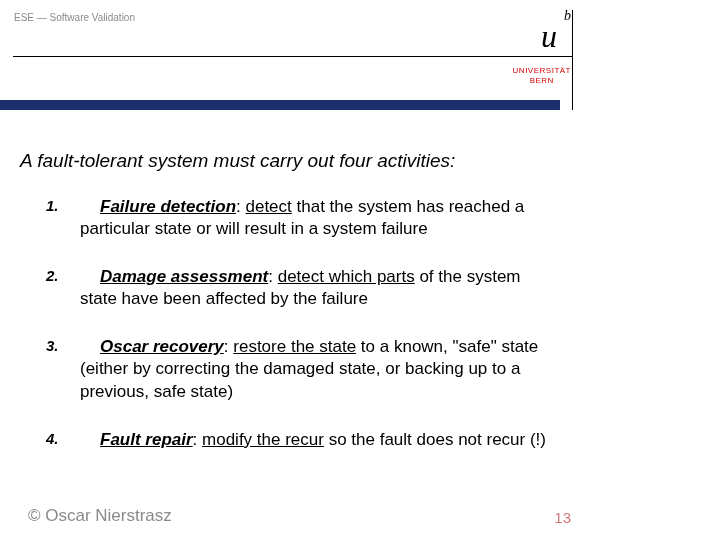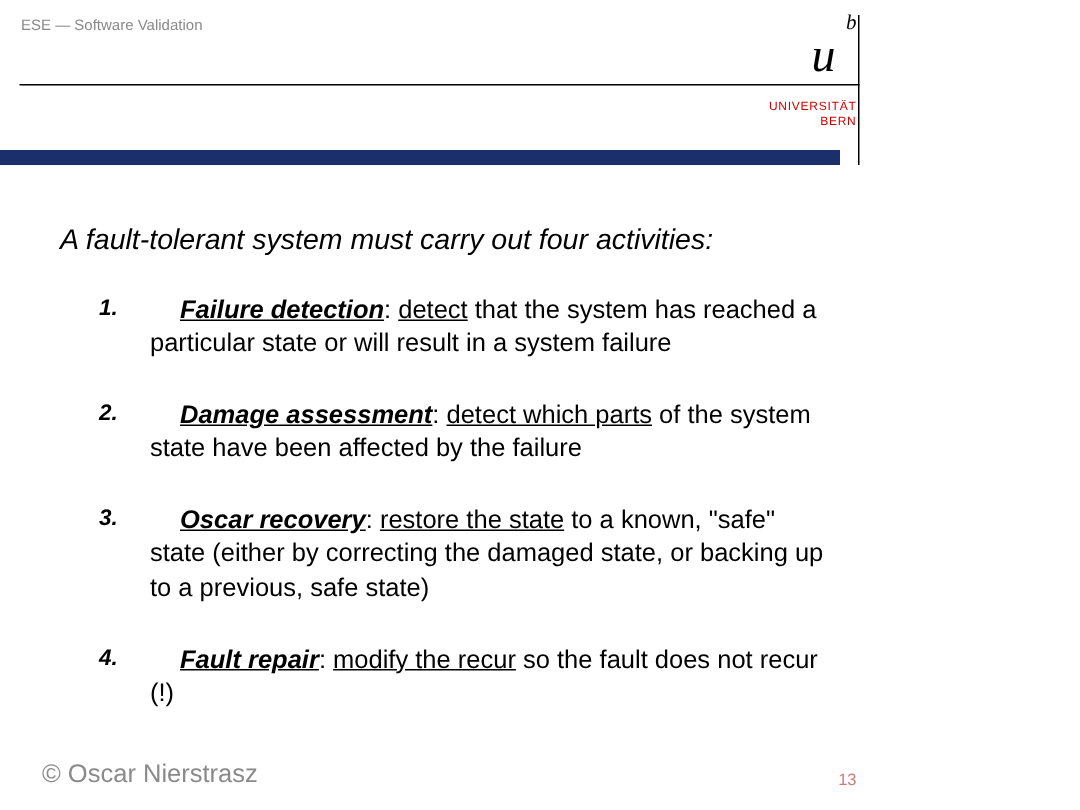--- a/index.html
+++ b/index.html
@@ -9,33 +9,33 @@
   .header-area { position: relative; height: 110px; }
   .course-tag { position: absolute; top: 12px; left: 14px; font-size: 10px; color: #8a8a8a; }
   .title { position: absolute; top: 50px; left: 38px; font-size: 27px; font-weight: bold; color: #1a2f6b; }
   .title-bar { position: absolute; top: 100px; left: 0; width: 560px; height: 10px; background: #1a2f6b; }
 
   .logo-block { position: absolute; top: 0; right: 0; width: 120px; height: 120px; }
   .logo-b-sup { position: absolute; top: 8px; right: 22px; font-family: Georgia, 'Times New Roman', serif; font-style: italic; font-size: 14px; color: #000; }
   .logo-u { position: absolute; top: 18px; right: 36px; font-family: Georgia, 'Times New Roman', serif; font-style: italic; font-size: 32px; color: #000; }
   .logo-line-v { position: absolute; top: 10px; right: 20px; width: 0; height: 100px; border-right: 1px solid #000; }
   .logo-line-h { position: absolute; top: 56px; right: 20px; width: 560px; height: 0; border-top: 1px solid #000; }
-  .logo-uni { position: absolute; top: 66px; right: 22px; font-size: 8px; letter-spacing: 0.5px; color: #d40000; text-align: right; line-height: 1.3; }
+  .logo-uni { position: absolute; top: 66px; right: 22px; font-size: 8px; letter-spacing: 0.5px; color: #d40000; text-align: center; line-height: 1.3; }
 
-  .body { position: absolute; top: 150px; left: 40px; right: 40px; }
+  .body { position: absolute; top: 150px; left: 20px; right: 40px; }
   .lead { font-style: italic; font-size: 19px; color: #000; margin-bottom: 24px; }
   .items { margin-left: 26px; }
   .item { display: flex; margin-bottom: 26px; }
   .num { width: 34px; flex: 0 0 34px; font-style: italic; font-weight: bold; font-size: 15px; color: #000; padding-top: 1px; }
   .txt { font-size: 17px; line-height: 1.3; color: #000; }
   .term { font-style: italic; font-weight: bold; margin-left: 20px; }
   .u { text-decoration: underline; }
 
   .footer-left { position: absolute; bottom: 14px; left: 28px; font-size: 17px; color: #8a8a8a; }
-  .footer-right { position: absolute; bottom: 14px; right: 22px; font-size: 11px; color: #d07a7a; }
+  .footer-right { position: absolute; bottom: 14px; right: 22px; font-size: 15px; color: #d07a7a; }
 </style>
 </head>
 <body>
 
 <div class="slide">
 
   <div class="header-area">
     <div class="course-tag">ESE — Software Validation</div>
     <div class="title-bar"></div>
     <div class="logo-line-h"></div>

